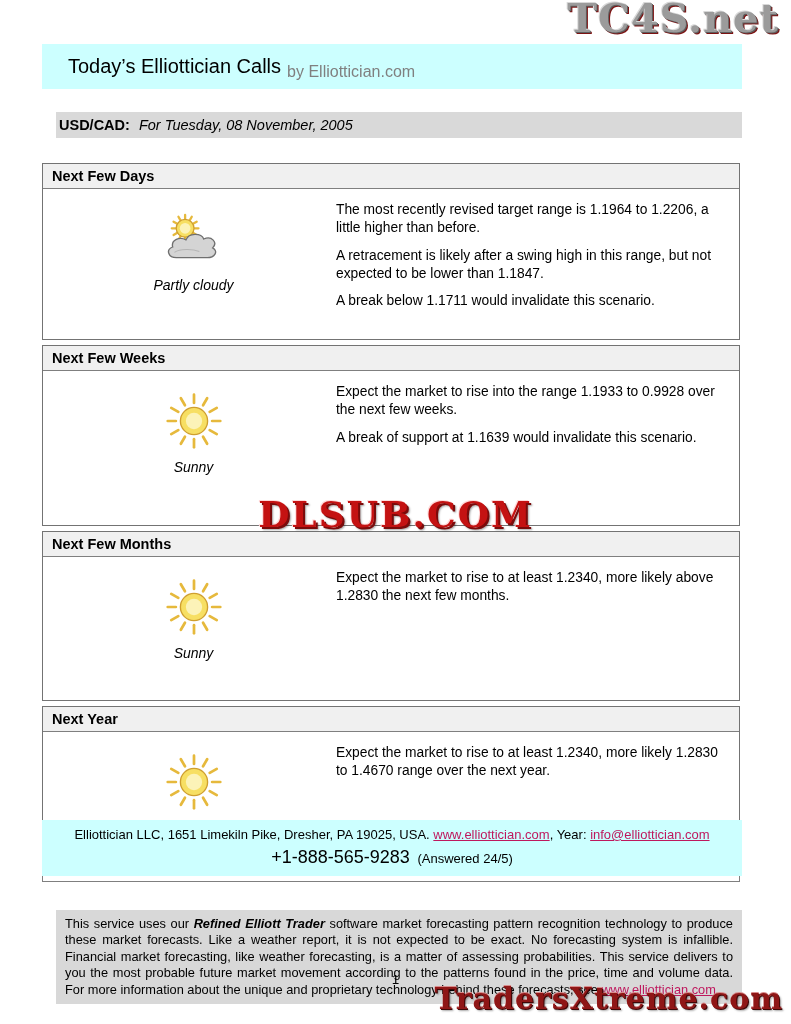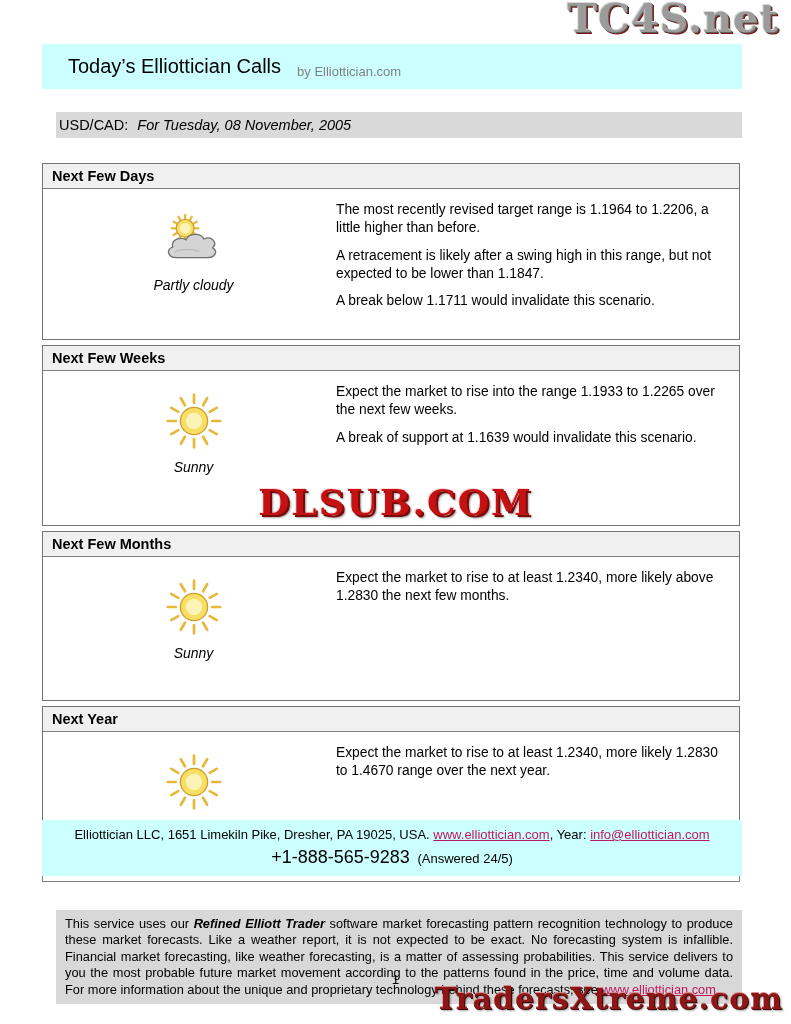--- a/index.html
+++ b/index.html
@@ -9,44 +9,44 @@
   }
   
   .tc4s{
     position:absolute;top:-2px;right:12px;line-height:1;
     font-family:"DejaVu Serif", serif;font-weight:bold;font-size:40px;
     color:#9b9b9b;
     text-shadow:-1px -1px 0 #d8d8d8, 1px 1px 0 #5e5e5e, 2px 2px 0 #7c1212;
     letter-spacing:1px;
   }
   .dlsub{
-    position:absolute;top:484px;left:50%;transform:translateX(-50%);
+    position:absolute;top:496px;left:50%;transform:translateX(-50%);
     font-family:"DejaVu Serif", serif;font-weight:bold;font-size:36px;line-height:1;
     color:#c41212;letter-spacing:2px;z-index:30;
     text-shadow:2px 2px 0 #7a0b0b, 3px 3px 2px rgba(0,0,0,.35), -1px -1px 0 #ffd9d9;
   }
   .tradersxtreme{
     position:absolute;top:984px;right:8px;line-height:1;
     font-family:"DejaVu Serif", serif;font-weight:bold;font-size:30px;
     color:#8f1616;letter-spacing:1px;
     text-shadow:1px 1px 0 #3f0707, 2px 2px 2px rgba(0,0,0,.35), 0 -1px 0 #d98c8c;
   }
   
   .header-bar{
     position:absolute;left:42px;top:44px;width:700px;height:45px;
     background:#ccffff;display:flex;align-items:center;
   }
   .header-title{font-size:20px;margin-left:26px;}
-  .header-sub{font-size:13px;color:#808080;margin-left:16px;position:relative;top:5px;}
+  .header-sub{font-size:16px;color:#808080;margin-left:6px;position:relative;top:5px;}
   
   .instrument-bar{
     position:absolute;left:56px;top:112px;width:686px;height:26px;
     background:#d9d9d9;display:flex;align-items:center;font-size:14.5px;
   }
-  .instrument-symbol{font-weight:normal;margin-left:3px;}
+  .instrument-symbol{font-weight:bold;margin-left:3px;}
   .instrument-date{font-style:italic;margin-left:9px;}
   
   .sections{position:absolute;left:42px;top:163px;width:698px;}
   .section{border:1px solid #737373;background:#fff;margin-bottom:5px;}
   .section-header{
     background:#f0f0f0;border-bottom:1px solid #7f7f7f;
     font-weight:bold;font-size:14.5px;padding:4px 9px;
   }
   .section-body{display:flex;padding:8px 8px 10px;}
   .section:nth-of-type(1) .section-body{min-height:132px;}
@@ -154,21 +154,21 @@
                 <line x1="32" y1="3" x2="32" y2="12" transform="rotate(300 32 32)"></line>
                 <line x1="32" y1="3" x2="32" y2="12" transform="rotate(330 32 32)"></line>
               </g>
               <circle cx="32" cy="32" r="15" fill="#f7df63" stroke="#cf9f2f" stroke-width="1.5"></circle>
               <circle cx="32" cy="32" r="9" fill="#fcf3b8"></circle>
             </svg>
           </span>
           <div class="caption">Sunny</div>
         </div>
         <div class="text-col">
-          <p>Expect the market to rise into the range 1.1933 to 1.2265 over the next few weeks.</p>
+          <p>Expect the market to rise into the range 1.1933 to 0.9928 over the next few weeks.</p>
           <p>A break of support at 1.1639 would invalidate this scenario.</p>
         </div>
       </div>
     </section>
 
     <section class="section">
       <div class="section-header">Next Few Months</div>
       <div class="section-body">
         <div class="icon-col">
           <span class="wicon">

